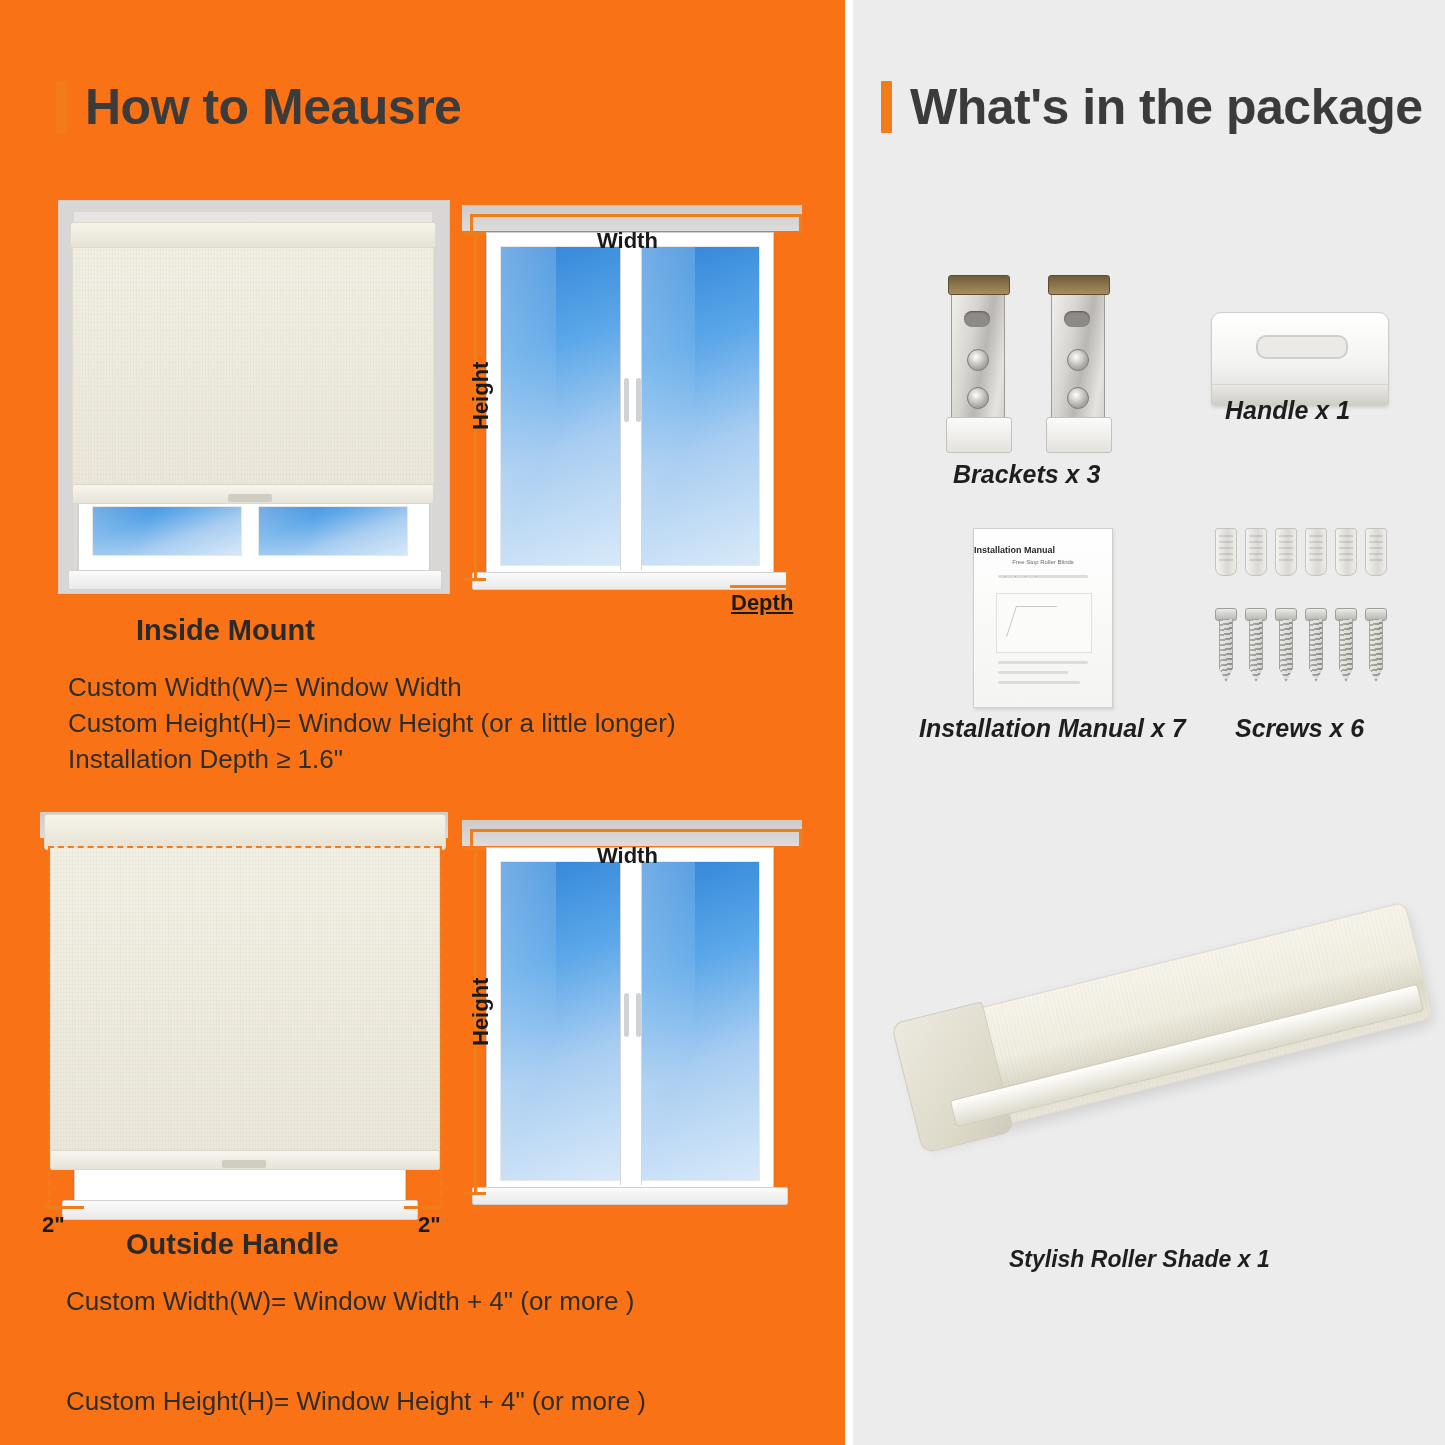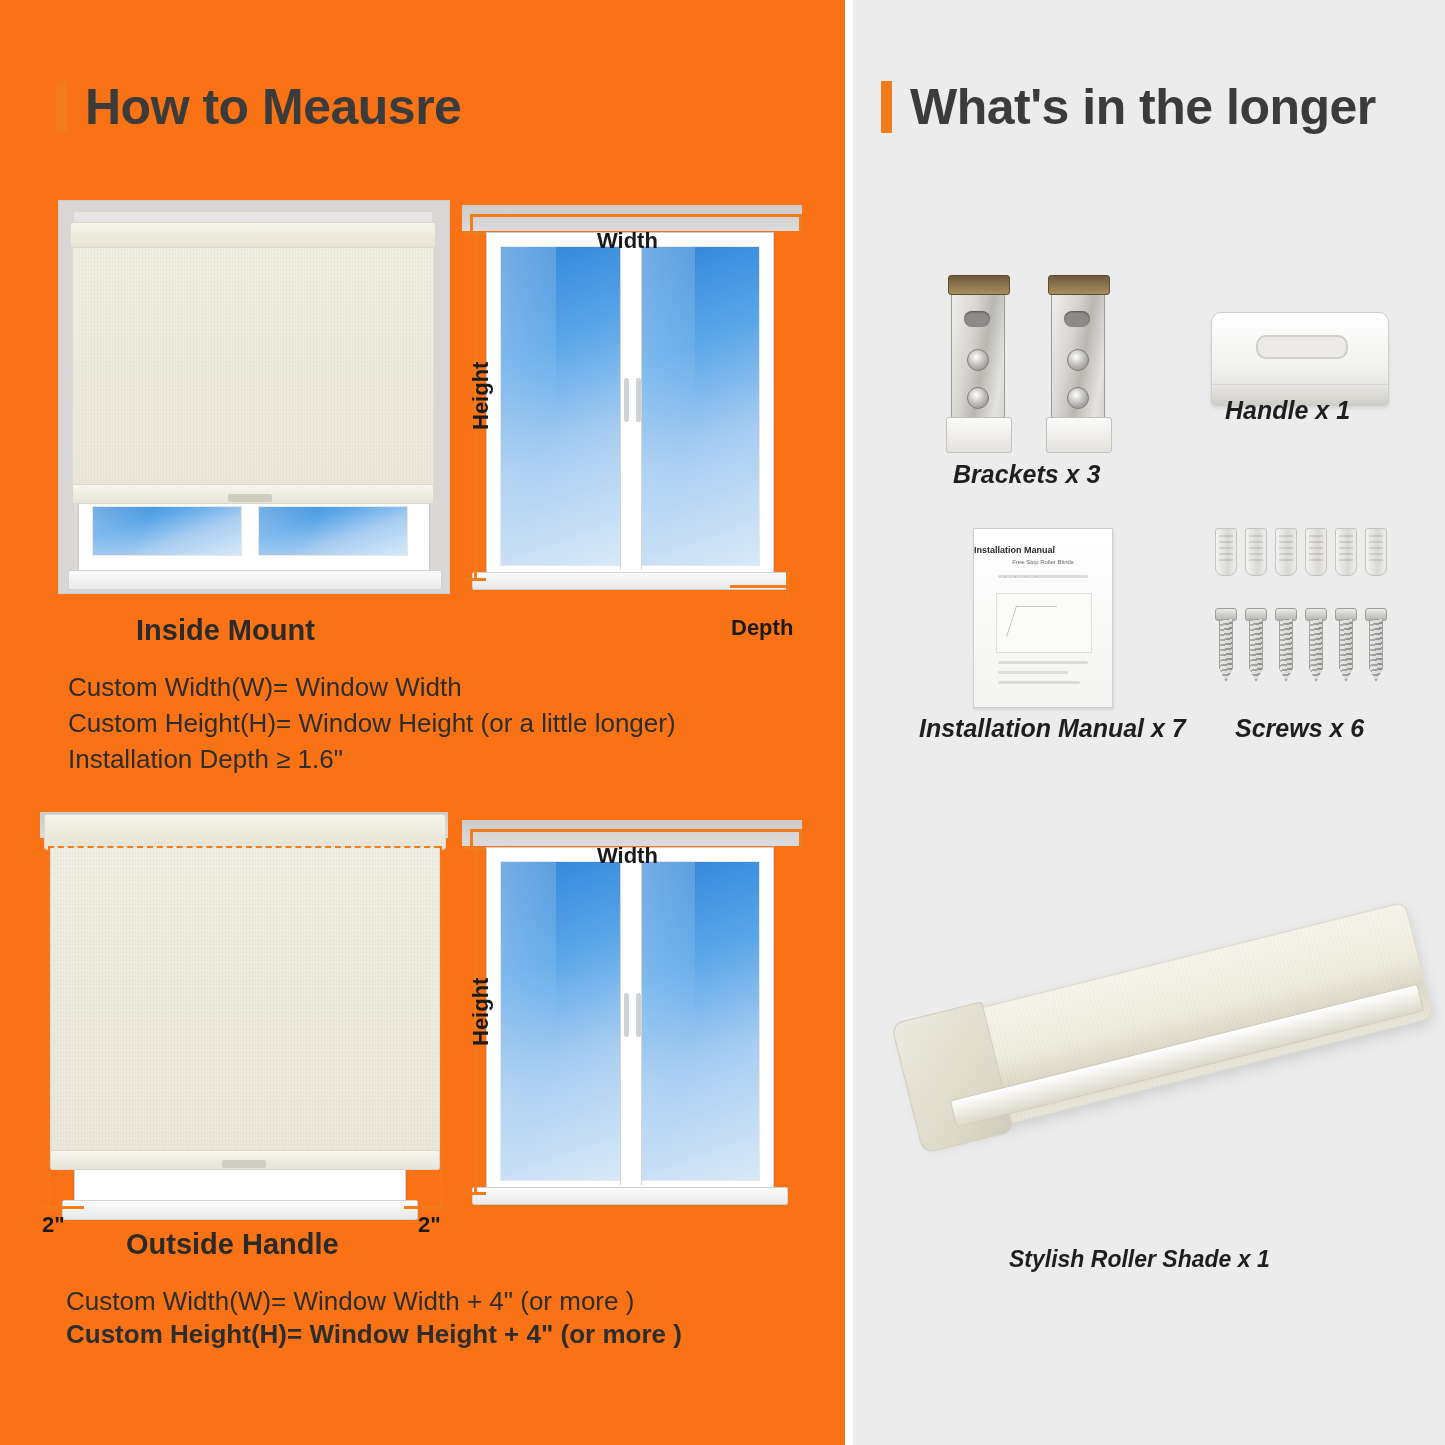--- a/index.html
+++ b/index.html
@@ -429,21 +429,21 @@
       <div class="dim-line" style="left:799px; top:214px; width:3px; height:20px;"></div>
       <div class="dim-label" style="left:597px; top:228px;">Width</div>
 
       <div class="dim-line" style="left:474px; top:232px; width:3px; height:348px;"></div>
       <div class="dim-line" style="left:464px; top:232px; width:22px; height:3px;"></div>
       <div class="dim-line" style="left:464px; top:578px; width:22px; height:3px;"></div>
       <div class="dim-label vert" style="left:468px; top:430px;">Height</div>
 
       <div class="dim-line" style="left:786px; top:570px; width:3px; height:28px;"></div>
       <div class="dim-line" style="left:730px; top:585px; width:60px; height:3px;"></div>
-      <div class="dim-label" style="left:731px; top:615px;">Depth</div>
+      <div class="dim-label" style="left:731px; top:590px;text-decoration:underline;">Depth</div>
 
       <div class="mount-title" style="left:136px; top:614px;">Inside Mount</div>
       <div class="mount-line" style="left:68px; top:672px;">Custom Width(W)= Window Width</div>
       <div class="mount-line" style="left:68px; top:708px;">Custom Height(H)= Window Height (or a little longer)</div>
       <div class="mount-line" style="left:68px; top:744px;">Installation Depth ≥ 1.6"</div>
     </div>
 
     <div class="mount-block">
 
       <div class="wall-top" style="left:40px; top:812px; width:408px; height:26px;"></div>
@@ -479,31 +479,31 @@
       <div class="dim-line" style="left:799px; top:829px; width:3px; height:20px;"></div>
       <div class="dim-label" style="left:597px; top:843px;">Width</div>
 
       <div class="dim-line" style="left:474px; top:847px; width:3px; height:348px;"></div>
       <div class="dim-line" style="left:464px; top:847px; width:22px; height:3px;"></div>
       <div class="dim-line" style="left:464px; top:1192px; width:22px; height:3px;"></div>
       <div class="dim-label vert" style="left:468px; top:1046px;">Height</div>
 
       <div class="mount-title" style="left:126px; top:1228px;">Outside Handle</div>
       <div class="mount-line" style="left:66px; top:1286px;">Custom Width(W)= Window Width + 4"  (or more )</div>
-      <div class="mount-line" style="left:66px; top:1319px;font-weight:bold;">Custom Height(H)= Window Height + 4" (or more )</div>
+      <div class="mount-line" style="left:66px; top:1386px;">Custom Height(H)= Window Height + 4" (or more )</div>
     </div>
   </div>
 
   <div class="panel-divider"></div>
 
   <div class="panel-right">
 
     <div class="heading" style="left:28px; top:78px;">
       <span class="bar"></span>
-      <span class="htext">What's in the longer</span>
+      <span class="htext">What's in the package</span>
     </div>
 
     <div>
       <div class="bracket" style="left:98px; top:282px;">
         <span class="topcap"></span>
         <span class="slot" style="top:28px;"></span>
         <span class="hole" style="top:66px;"></span>
         <span class="hole" style="top:104px;"></span>
         <span class="footplate"></span>
       </div>

